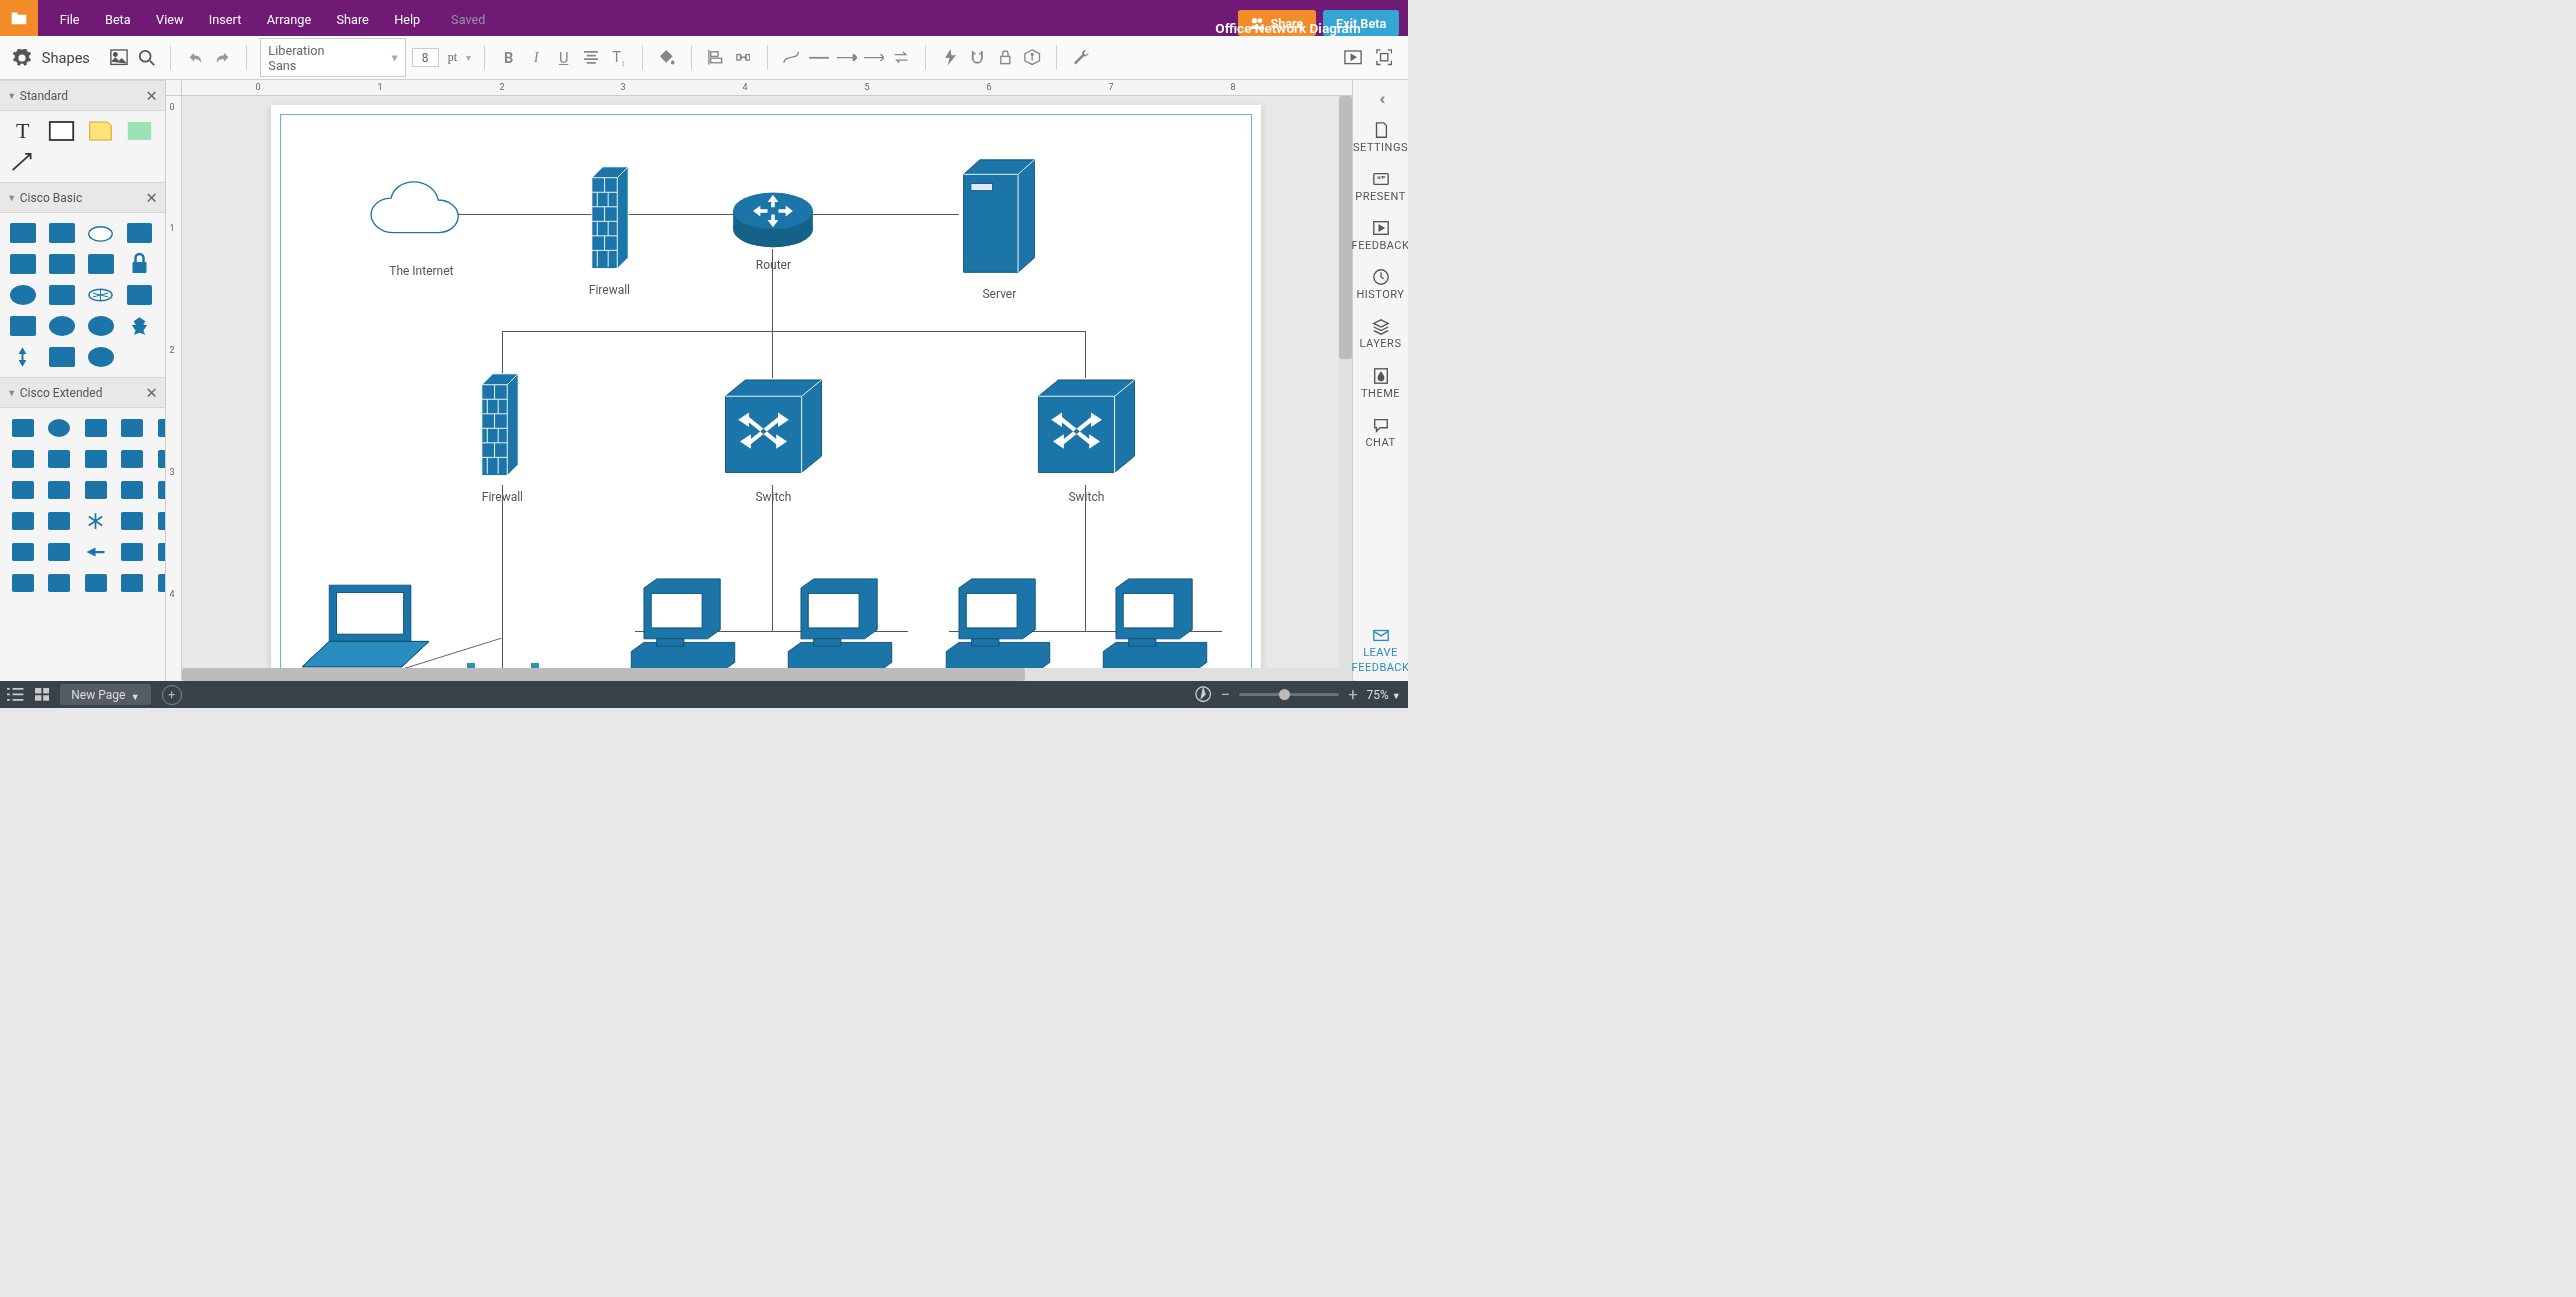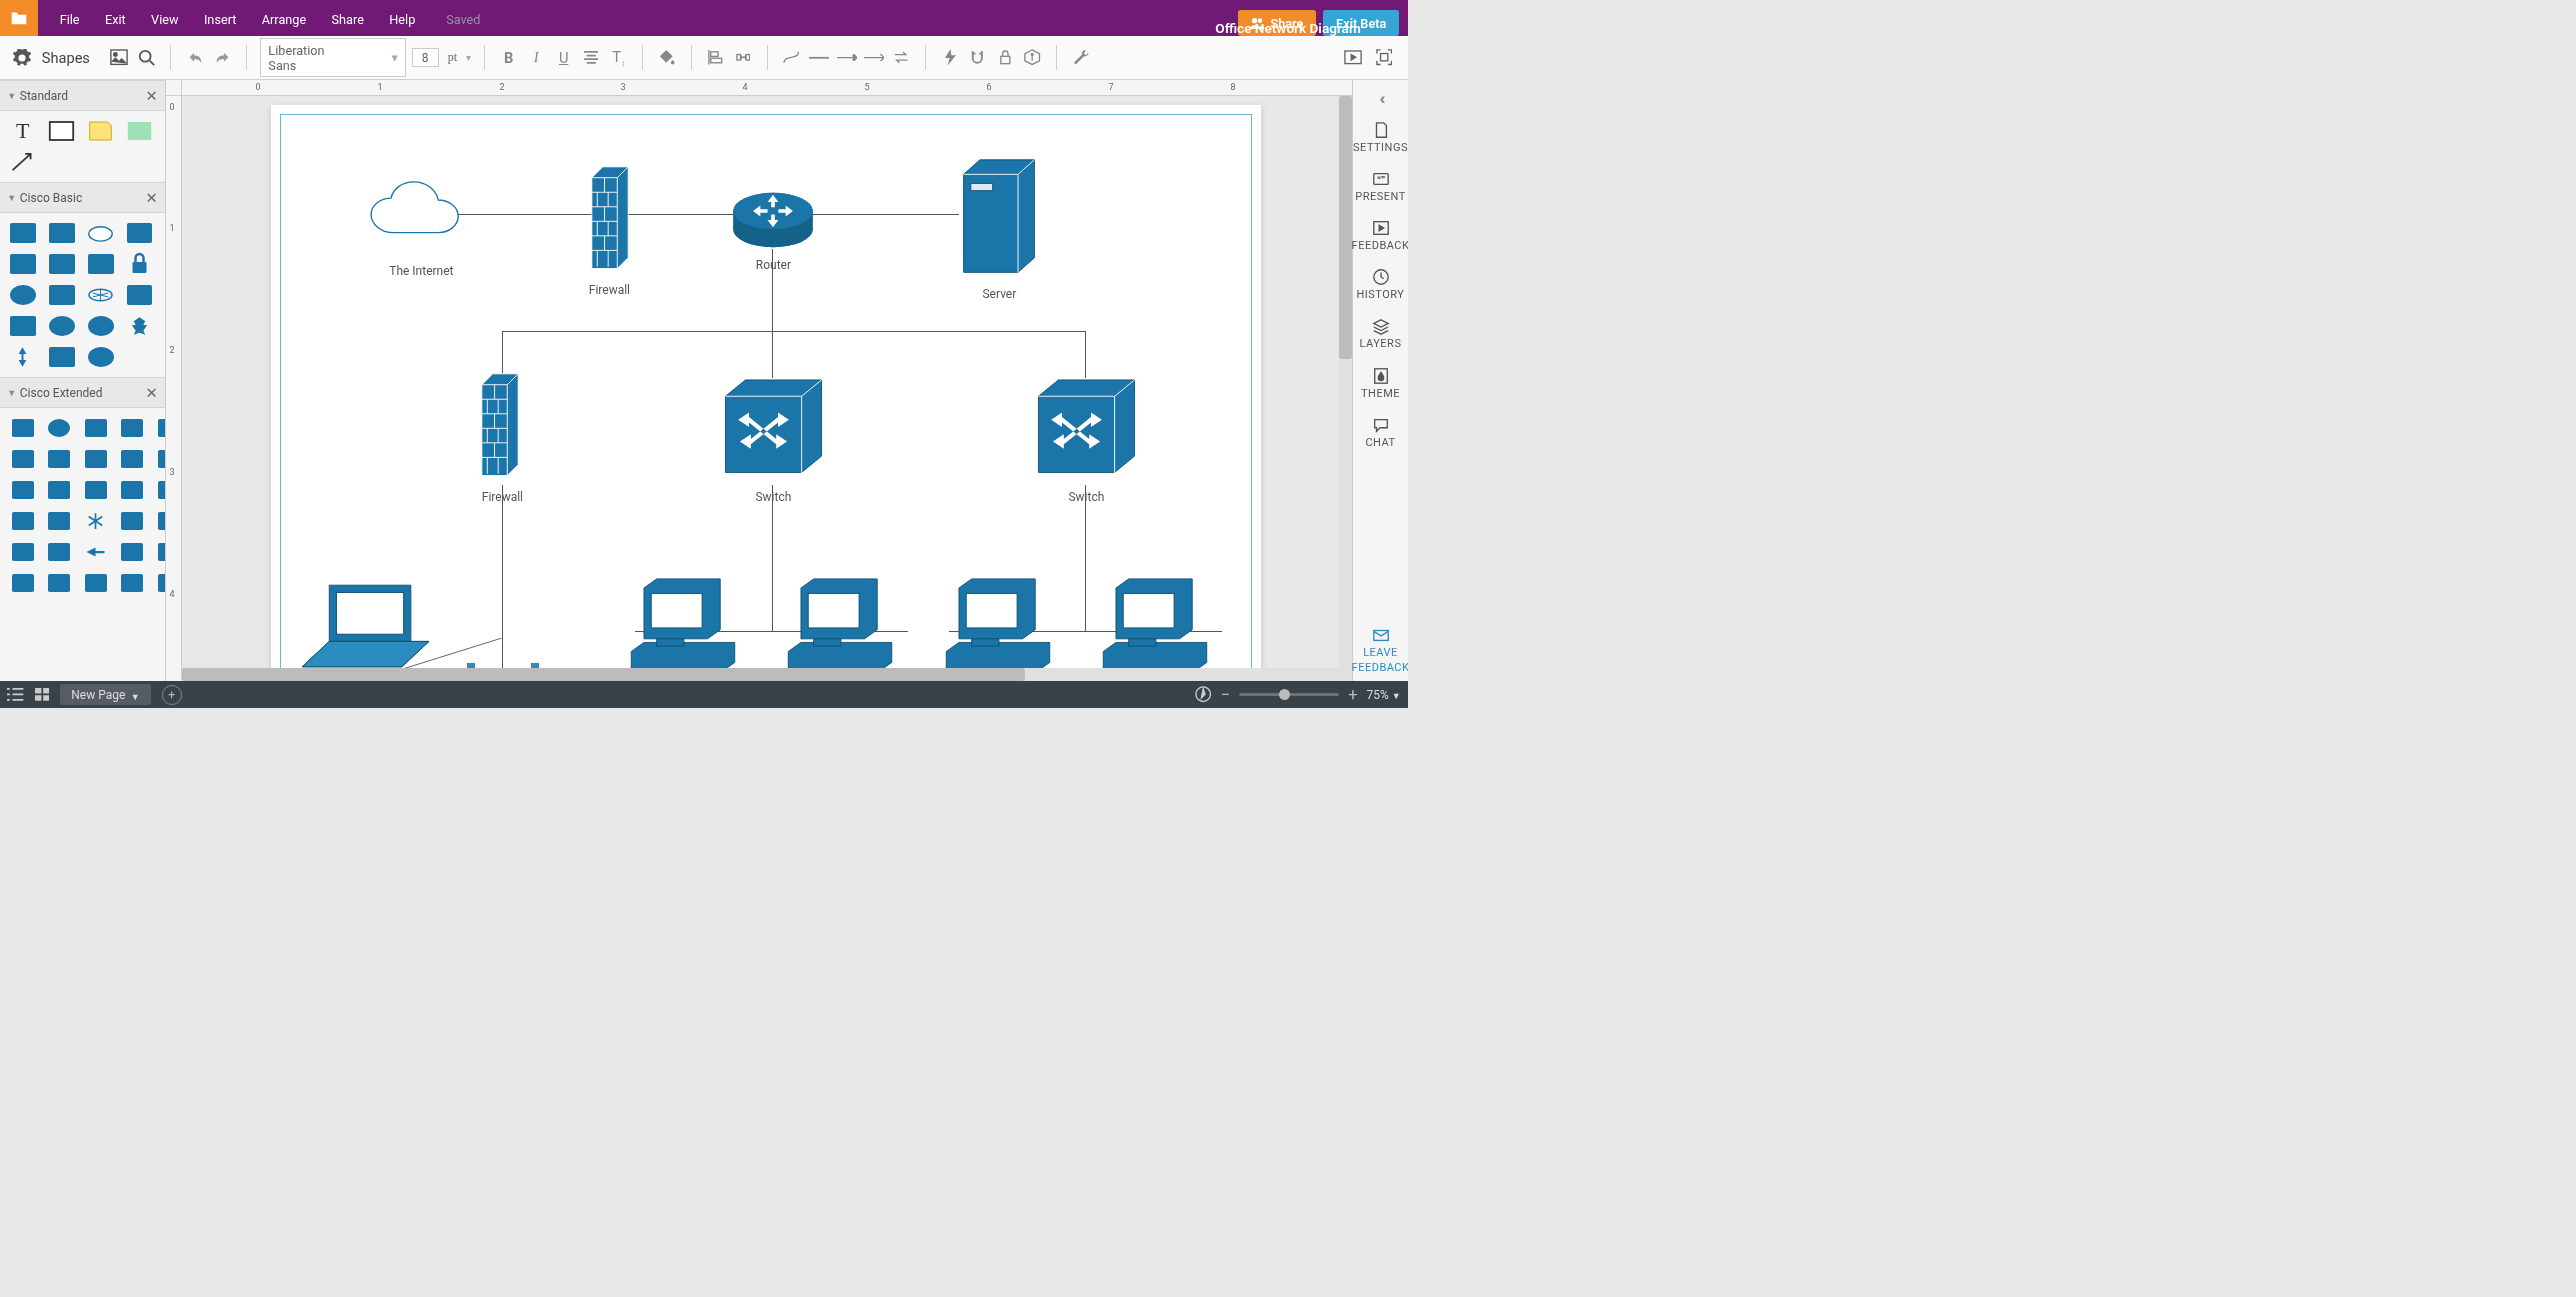--- a/index.html
+++ b/index.html
@@ -88,21 +88,21 @@
 <body>
 
 <div class="menubar">
   <div class="logo">
     <svg viewBox="0 0 24 20">
         <path d="M2 2h7l2 3h11v13H2z"></path>
       </svg>
   </div>
   <div class="menu-items">
     <div class="menu-item">File</div>
-    <div class="menu-item">Exit</div>
+    <div class="menu-item">Beta</div>
     <div class="menu-item">View</div>
     <div class="menu-item">Insert</div>
     <div class="menu-item">Arrange</div>
     <div class="menu-item">Share</div>
     <div class="menu-item">Help</div>
     <div class="menu-saved">Saved</div>
   </div>
   <div class="doc-title">Office Network Diagram</div>
   <div class="menubar-right">
     <button class="btn-share">

